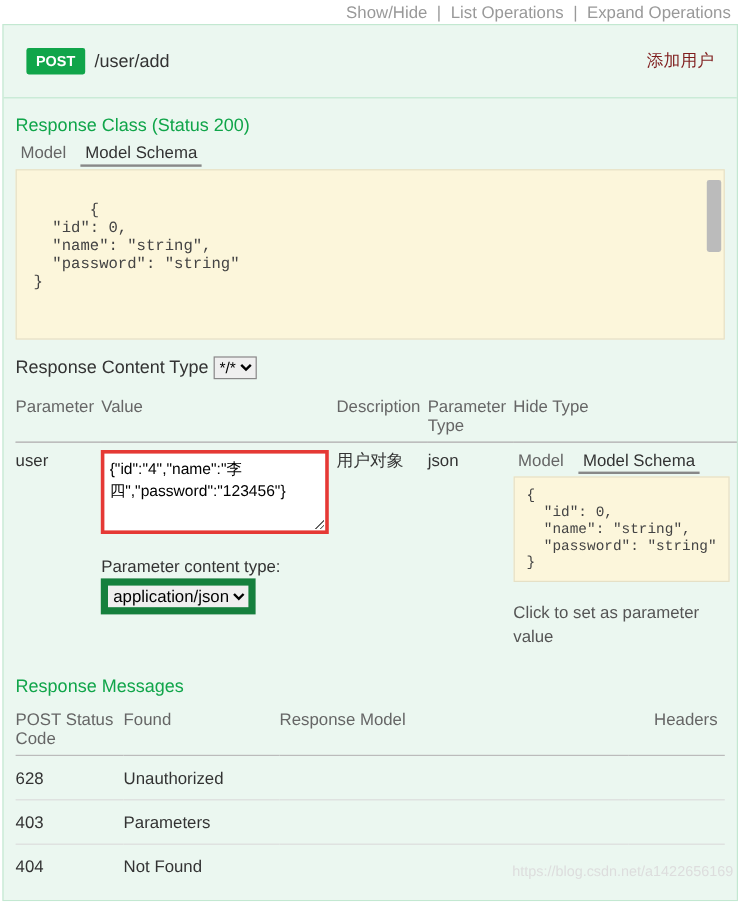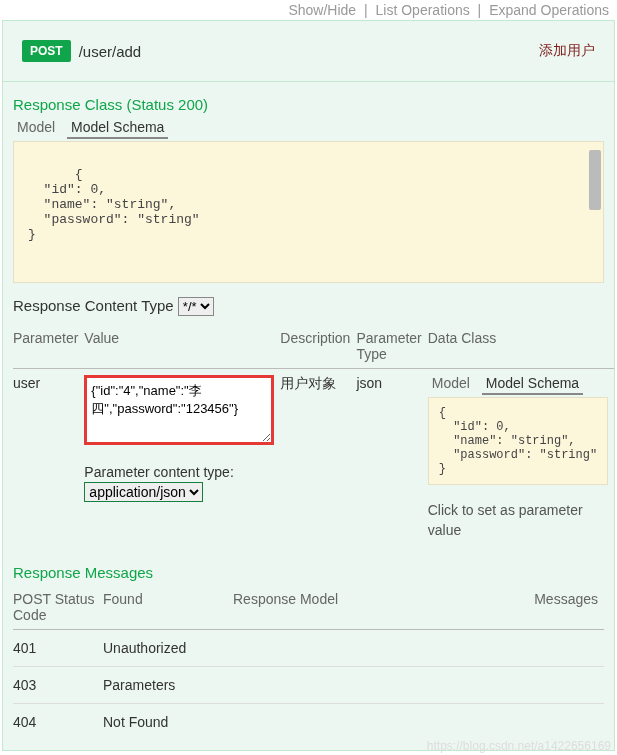--- a/index.html
+++ b/index.html
@@ -131,21 +131,21 @@
       padding: 4px;
     }
     .param-ct-label {
       font-size: 14px;
       color: #333;
       margin-top: 16px;
     }
     .param-ct-select {
       margin-top: 2px;
       font-size: 14px;
-      border: 1px solid #15803d;
+      border: 6px solid #15803d;
       background: #efefef;
     }
     .schema-small {
       background: #fcf6db;
       border: 1px solid #e5e0c6;
       padding: 8px 10px;
       font-family: "Courier New", monospace;
       font-size: 12px;
       white-space: pre;
       color: #444;
@@ -160,21 +160,21 @@
     }
     .resp-msg-table th {
       border-bottom: 1px solid #bbb;
     }
     .resp-msg-table td {
       border-top: 1px solid #ddd;
       padding: 10px 6px 10px 0;
     }
     .watermark {
       position: fixed;
-      bottom: 2px;
+      bottom: 22px;
       right: 6px;
       color: #ddd;
       font-size: 12px;
       pointer-events: none;
     }
   </style>
 </head>
 <body>
 
 <div class="top-links">
@@ -215,21 +215,21 @@
       </select>
     </div>
 
     <table>
       <thead>
         <tr>
           <th style="width:70px">Parameter</th>
           <th style="width:200px">Value</th>
           <th style="width:75px">Description</th>
           <th style="width:75px">Parameter Type</th>
-          <th>Data Class</th>
+          <th>Hide Type</th>
         </tr>
       </thead>
       <tbody>
         <tr>
           <td>user</td>
           <td>
             <textarea class="param-textarea" style="">{"id":"4","name":"李四","password":"123456"}</textarea>
             <div class="param-ct-label">Parameter content type:</div>
             <select class="param-ct-select">
               <option>application/json</option>
@@ -253,26 +253,26 @@
       </tbody>
     </table>
 
     <div class="section-title" style="margin-top:18px">Response Messages</div>
     <table class="resp-msg-table">
       <thead>
         <tr>
           <th style="width:90px">POST Status Code</th>
           <th style="width:130px">Found</th>
           <th>Response Model</th>
-          <th style="width:80px;text-align:right">Messages</th>
+          <th style="width:80px;text-align:right">Headers</th>
         </tr>
       </thead>
       <tbody>
         <tr>
-          <td>401</td>
+          <td>628</td>
           <td>Unauthorized</td>
           <td></td>
             <td></td>
         </tr>
         <tr>
           <td>403</td>
           <td>Parameters</td>
           <td></td>
             <td></td>
         </tr>

